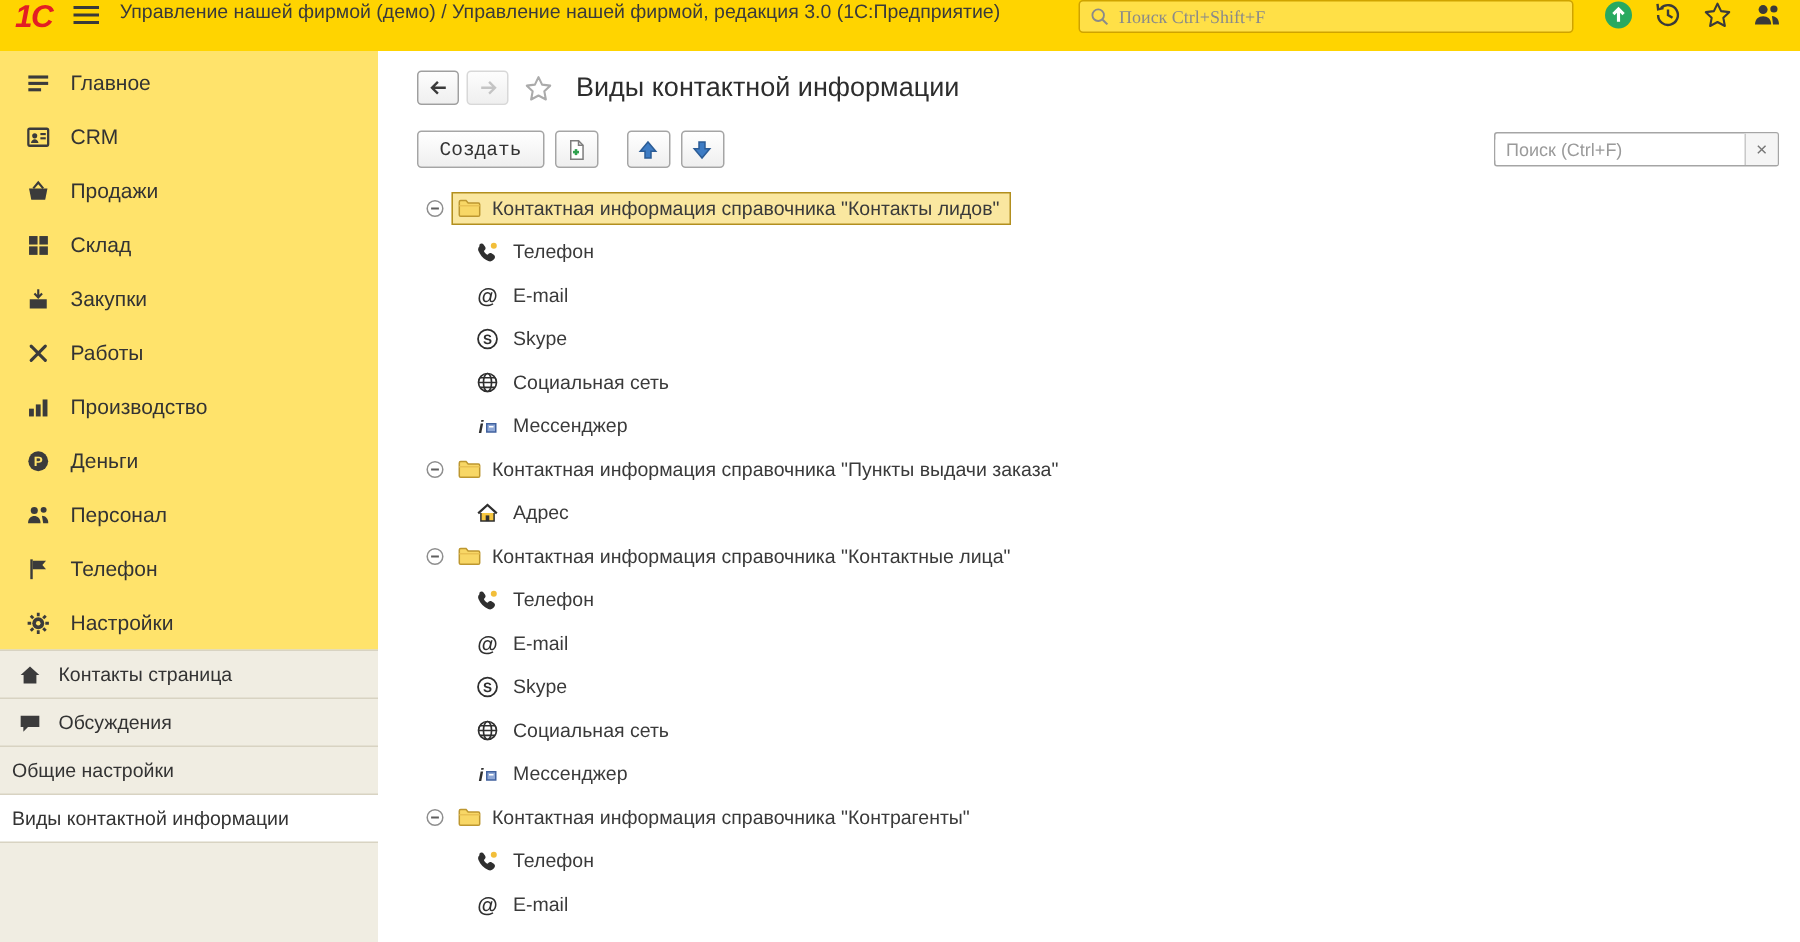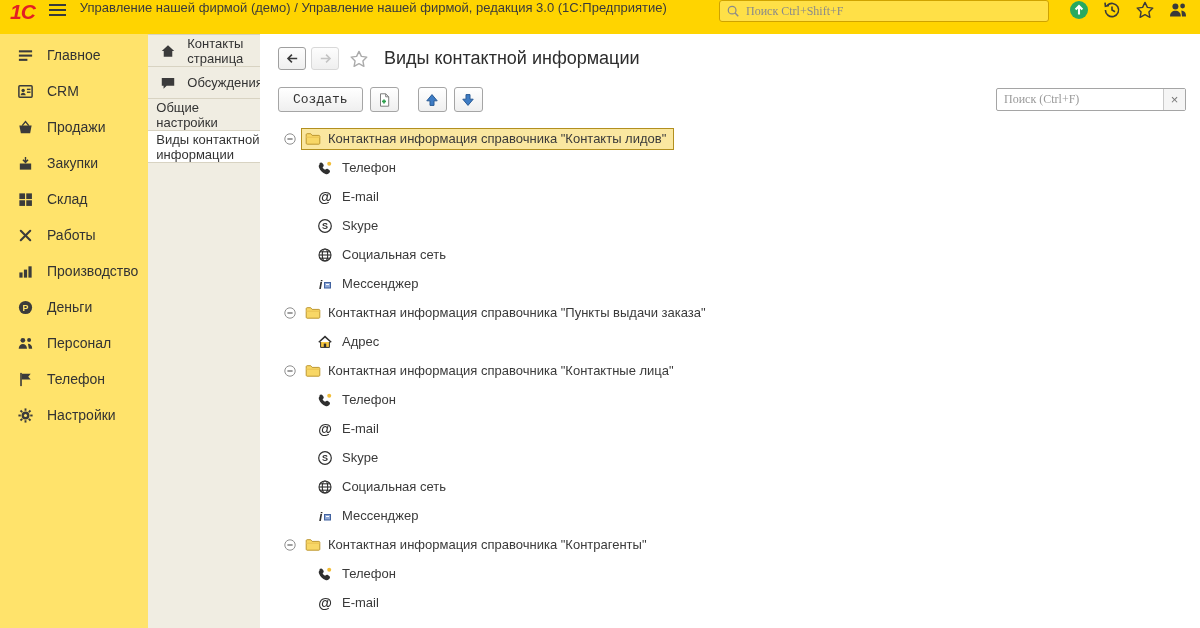--- a/index.html
+++ b/index.html
@@ -18,21 +18,21 @@
   .tb-title{font-size:13px;color:#3a3a3a;white-space:nowrap;margin-left:0}
   .tb-search{margin-left:auto;display:flex;align-items:center;width:330px;height:22px;
              background:rgba(255,255,255,.28);border:1px solid #CFA300;border-radius:3px;padding:0 6px;gap:4px}
   .tb-search .ic{width:14px;height:14px;display:inline-flex}
   .tb-search input{flex:1;border:none;background:transparent;font-size:12px;color:#333;outline:none;min-width:0;font-family:Liberation Serif, serif}
   .tb-search input::placeholder{color:#8a8a8a}
   .tb-icons{display:flex;align-items:center;gap:13px;margin-left:10px;margin-right:2px}
   .tbi{width:20px;height:20px;display:inline-flex;cursor:pointer}
   .tbi svg,.ic svg{width:100%;height:100%}
   
-  .sidebar{position:absolute;left:0;top:34px;width:252px;bottom:0;display:flex;background:var(--sidebar-bg)}
+  .sidebar{position:absolute;left:0;top:34px;width:252px;bottom:0;display:flex;flex-direction:column;background:var(--sidebar-bg)}
   .side-main{padding-top:3px}
   .side-item{display:flex;align-items:center;height:36px;padding:0 10px 0 17px;gap:13px;font-size:14px;color:#333;cursor:pointer}
   .side-item .ic{width:17px;height:17px;display:inline-flex;flex:none}
   .side-footer{flex:1;background:var(--sidebar-footer-bg);border-top:1px solid #D8D3C2}
   .f-item{display:flex;align-items:center;height:32px;padding:0 8px 0 12px;gap:11px;font-size:13px;color:#333;
           border-bottom:1px solid #D8D3C2;cursor:pointer}
   .f-item.noicon{padding-left:8px}
   .f-item .ic{width:16px;height:16px;display:inline-flex;flex:none}
   .f-item.active{background:#fff}
   
@@ -45,21 +45,21 @@
   .fav-star{width:20px;height:20px;margin-left:5px;display:inline-flex;cursor:pointer}
   .page-title{font-size:18px;font-weight:500;color:#2d2d2d;margin:0 0 0 10px}
   .toolbar{display:flex;align-items:center;gap:7px;padding:17px 14px 0 18px}
   .btn{height:25px;padding:0 14px;border:1px solid #A5A5A5;border-radius:3px;
        background:linear-gradient(#FFF,#EFEFEF);font-size:13px;color:#333;cursor:pointer;font-family:Liberation Mono, monospace}
   .icon-btn{width:29px;height:25px;border:1px solid #A5A5A5;border-radius:3px;
             background:linear-gradient(#FFF,#EFEFEF);display:flex;align-items:center;justify-content:center;cursor:pointer;padding:0}
   .icon-btn svg{width:16px;height:16px}
   .icon-btn.sep{margin-left:12px}
   .list-search{margin-left:auto;display:flex;align-items:center;width:190px;height:23px;border:1px solid #A5A5A5;border-radius:2px;background:#fff}
-  .list-search input{flex:1;border:none;outline:none;font-size:12px;padding:0 7px;color:#333;min-width:0;font-family:Liberation Serif, serif}
+  .list-search input{flex:1;border:none;outline:none;font-size:12px;padding:0 7px;color:#333;min-width:0;font-family:Liberation Sans, sans-serif}
   .list-search input::placeholder{color:#9a9a9a}
   .clear{width:22px;height:100%;border:none;border-left:1px solid #C9C9C9;background:#F5F5F5;color:#777;
          font-size:13px;cursor:pointer;display:flex;align-items:center;justify-content:center;font-family:inherit}
   
   .tree{margin:12px 14px 0 24px;font-size:13px;color:#3a3a3a}
   .trow{display:flex;align-items:center;height:29px;cursor:default}
   .trow .ic{width:16px;height:16px;display:inline-flex;flex:none}
   .trow.item{padding-left:33px;gap:9px}
   .trow.group{gap:5px}
   .expander{width:12px;height:12px;display:inline-flex;flex:none;cursor:pointer}
@@ -155,38 +155,38 @@
             <svg viewBox="0 0 18 18">
               <path d="M5.5 7 L9 2.8 12.5 7" fill="none" stroke="#3b3b3b" stroke-width="1.5"></path>
               <path d="M2.5 7 h13 l-1.6 8 H4.1z" fill="#3b3b3b"></path>
             </svg>
           </span>
           <span>Продажи</span>
         </div>
         <div class="side-item">
           <span class="ic">
             <svg viewBox="0 0 18 18">
-              <path d="M9 2 v5.2 M6.3 5 L9 7.8 11.7 5" fill="none" stroke="#3b3b3b" stroke-width="1.5"></path>
-              <path d="M3 9 h12 v6.5 H3z" fill="#3b3b3b"></path>
-            </svg>
-          </span>
-          <span>Закупки</span>
-        </div>
-        <div class="side-item">
-          <span class="ic">
-            <svg viewBox="0 0 18 18">
               <g fill="#3b3b3b">
                 <rect x="2.5" y="2.5" width="6" height="6"></rect>
                 <rect x="9.8" y="2.5" width="6" height="6"></rect>
                 <rect x="2.5" y="9.8" width="6" height="6"></rect>
                 <rect x="9.8" y="9.8" width="6" height="6"></rect>
               </g>
             </svg>
           </span>
           <span>Склад</span>
+        </div>
+        <div class="side-item">
+          <span class="ic">
+            <svg viewBox="0 0 18 18">
+              <path d="M9 2 v5.2 M6.3 5 L9 7.8 11.7 5" fill="none" stroke="#3b3b3b" stroke-width="1.5"></path>
+              <path d="M3 9 h12 v6.5 H3z" fill="#3b3b3b"></path>
+            </svg>
+          </span>
+          <span>Закупки</span>
         </div>
         <div class="side-item">
           <span class="ic">
             <svg viewBox="0 0 18 18">
               <g stroke="#3b3b3b" stroke-width="2.2" stroke-linecap="round">
                 <line x1="4" y1="4" x2="14" y2="14"></line>
                 <line x1="14" y1="4" x2="4" y2="14"></line>
               </g>
             </svg>
           </span>

